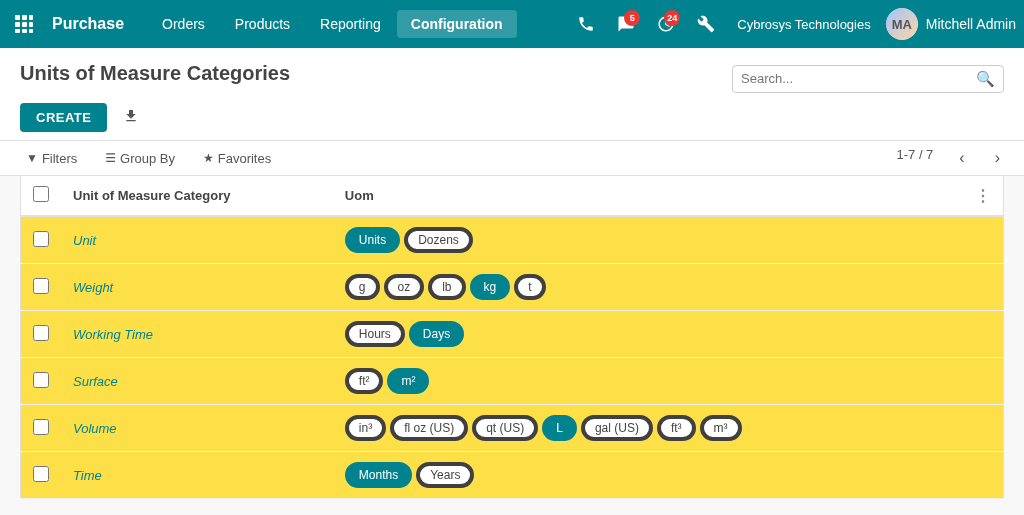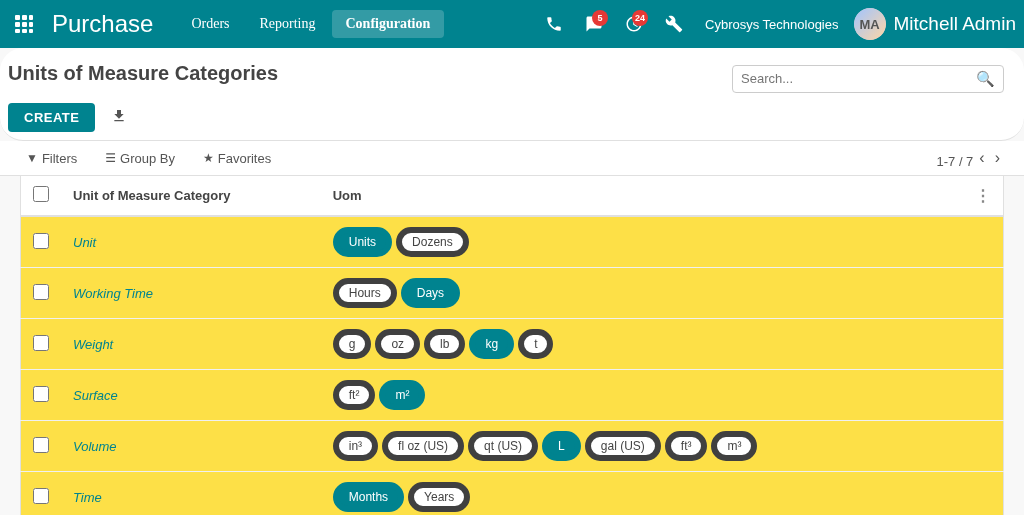--- a/index.html
+++ b/index.html
@@ -14,25 +14,25 @@
       padding: 0 8px;
       color: #fff;
       gap: 4px;
     }
     .topnav-grid-icon {
       width: 32px; height: 32px;
       display: flex; align-items: center; justify-content: center;
       cursor: pointer; border-radius: 4px;
     }
     .topnav-brand {
-      font-size: 24px; font-weight: 400; margin-right: 12px; padding: 0 8px;
+      font-size: 16px; font-weight: 700; margin-right: 12px; padding: 0 8px;
       white-space: nowrap;
     }
     .topnav-menu {
-      display: flex; gap: 2px; flex: 1; font-family: Liberation Serif, serif;
+      display: flex; gap: 2px; flex: 1;
     }
     .topnav-menu-item {
       padding: 6px 14px; border-radius: 4px; cursor: pointer; font-size: 14px;
       white-space: nowrap;
     }
     .topnav-menu-item.active { background: rgba(255,255,255,0.2); font-weight: 600; }
     .topnav-right {
       display: flex; align-items: center; gap: 8px; margin-left: auto;
     }
     .topnav-icon-btn {
@@ -46,29 +46,28 @@
     }
     .topnav-company {
       font-size: 13px; margin: 0 7px; white-space: nowrap;
     }
     .topnav-avatar {
       width: 32px; height: 32px; border-radius: 50%; background: #ccc;
       display: flex; align-items: flex-start; justify-content: center;
       overflow: hidden; cursor: pointer;
     }
     .topnav-username {
-      font-size: 19px; white-space: nowrap; cursor: pointer;
+      font-size: 14px; white-space: nowrap; cursor: pointer;
     }
 
     
     .page-header {
-      padding: 14px 20px 8px 8px;
+      padding: 14px 20px 8px 20px;
       background: #fff;
       border-bottom: 1px solid #e0e0e0;
-      border-radius: 23px;
     }
     .page-title {
       font-size: 20px; font-weight: 700; color: #444; margin-bottom: 10px;
     }
     .toolbar {
       display: flex; align-items: center; gap: 8px;
     }
     .btn-create {
       background: #00838f; color: #fff; border: none; border-radius: 4px;
       padding: 7px 16px; font-size: 13px; font-weight: 700; cursor: pointer;
@@ -97,21 +96,21 @@
       background: #fff; border-bottom: 1px solid #e0e0e0;
       justify-content: space-between;
     }
     .filter-bar-left { display: flex; gap: 16px; align-items: center; }
     .filter-btn {
       display: flex; align-items: center; gap: 4px; cursor: pointer; color: #555; font-size: 13px;
       padding: 3px 6px; border-radius: 4px;
     }
     .filter-icon { font-size: 12px; }
     .pagination {
-      display: flex; align-items: flex-end; gap: 2px; color: #555; font-size: 13px;
+      display: flex; align-items: flex-start; gap: 22px; color: #555; font-size: 13px;
     }
     .pag-nav { cursor: pointer; color: #555; font-size: 16px; padding: 2px 4px; }
 
     
     .table-wrap { padding: 0 20px; background: #f8f8f8; }
     table {
       width: 100%; border-collapse: collapse; background: #fde047;
       border: 1px solid #e0e0e0; border-top: none;
     }
     thead tr {
@@ -130,21 +129,21 @@
 
     
     .row-cb { width: 16px; height: 16px; cursor: pointer; accent-color: #00838f; }
 
     
     .cat-link { color: #00838f; cursor: pointer; text-decoration: none; font-style: italic; }
 
     
     .tags { display: flex; flex-wrap: wrap; gap: 4px; align-items: center; }
     .tag {
-      border: 6px solid #404040; border-radius: 20px; padding: 2px 10px;
+      border: 4px solid #404040; border-radius: 20px; padding: 2px 10px;
       font-size: 12px; color: #444; background: #fff; white-space: nowrap;
     }
     .tag.active {
       background: #00838f; color: #fff; border-color: #00838f;
     }
 
     
     .options-icon { color: #888; cursor: pointer; font-size: 16px; }
 
     
@@ -168,20 +167,21 @@
       <rect x="7" y="7" width="5" height="5" rx="1"></rect>
       <rect x="14" y="7" width="4" height="5" rx="1"></rect>
       <rect x="0" y="14" width="5" height="4" rx="1"></rect>
       <rect x="7" y="14" width="5" height="4" rx="1"></rect>
       <rect x="14" y="14" width="4" height="4" rx="1"></rect>
     </svg>
   </div>
   <span class="topnav-brand">Purchase</span>
   <div class="topnav-menu">
     <div class="topnav-menu-item">Orders</div>
+    <div class="topnav-menu-item">Products</div>
     <div class="topnav-menu-item">Reporting</div>
     <div class="topnav-menu-item active">Configuration</div>
   </div>
   <div class="topnav-right">
     <div class="topnav-icon-btn">
       <svg width="18" height="18" viewBox="0 0 24 24" fill="white">
           <path d="M6.6 10.8c1.4 2.8 3.8 5.1 6.6 6.6l2.2-2.2c.3-.3.7-.4 1-.2 1.1.4 2.3.6 3.6.6.6 0 1 .4 1 1V20c0 .6-.4 1-1 1-9.4 0-17-7.6-17-17 0-.6.4-1 1-1h3.5c.6 0 1 .4 1 1 0 1.3.2 2.5.6 3.6.1.3 0 .7-.2 1L6.6 10.8z"></path>
         </svg>
     </div>
     <div class="topnav-icon-btn">
@@ -272,39 +272,39 @@
           <td>
             <div class="tags">
               <span class="tag active">Units</span>
               <span class="tag">Dozens</span>
             </div>
           </td>
           <td class="more-col"></td>
         </tr>
         <tr>
           <td class="cb-col"><input type="checkbox" class="row-cb" style=""></td>
-          <td><a class="cat-link" href="#">Working Time</a></td>
-          <td>
-            <div class="tags">
-              <span class="tag">Hours</span>
-              <span class="tag active">Days</span>
-            </div>
-          </td>
-          <td class="more-col"></td>
-        </tr>
-        <tr>
-          <td class="cb-col"><input type="checkbox" class="row-cb" style=""></td>
           <td><a class="cat-link" href="#">Weight</a></td>
           <td>
             <div class="tags">
               <span class="tag">g</span>
               <span class="tag">oz</span>
               <span class="tag">lb</span>
               <span class="tag active">kg</span>
               <span class="tag">t</span>
+            </div>
+          </td>
+          <td class="more-col"></td>
+        </tr>
+        <tr>
+          <td class="cb-col"><input type="checkbox" class="row-cb" style=""></td>
+          <td><a class="cat-link" href="#">Working Time</a></td>
+          <td>
+            <div class="tags">
+              <span class="tag">Hours</span>
+              <span class="tag active">Days</span>
             </div>
           </td>
           <td class="more-col"></td>
         </tr>
         <tr>
           <td class="cb-col"><input type="checkbox" class="row-cb" style=""></td>
           <td><a class="cat-link" href="#">Surface</a></td>
           <td>
             <div class="tags">
               <span class="tag">ft²</span>

